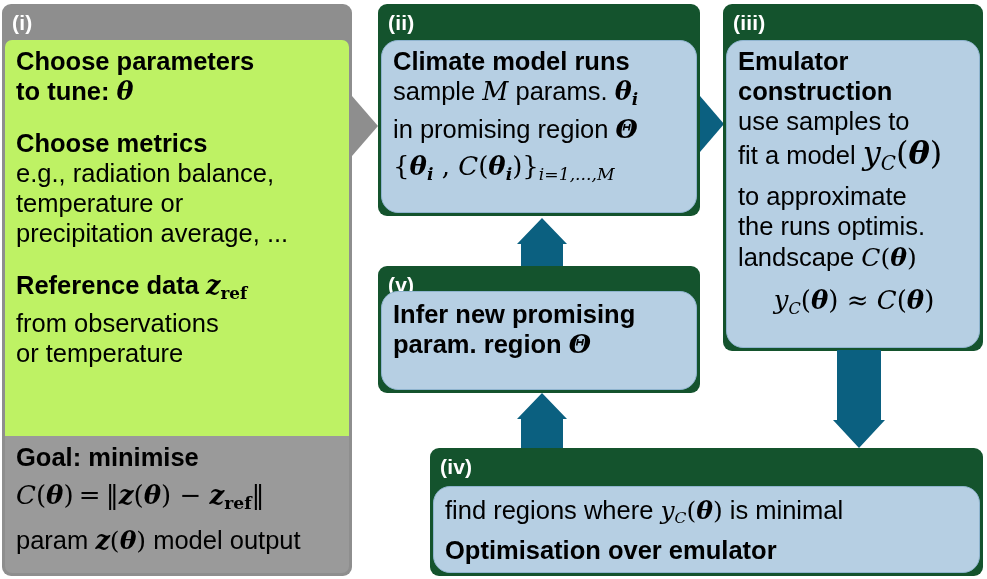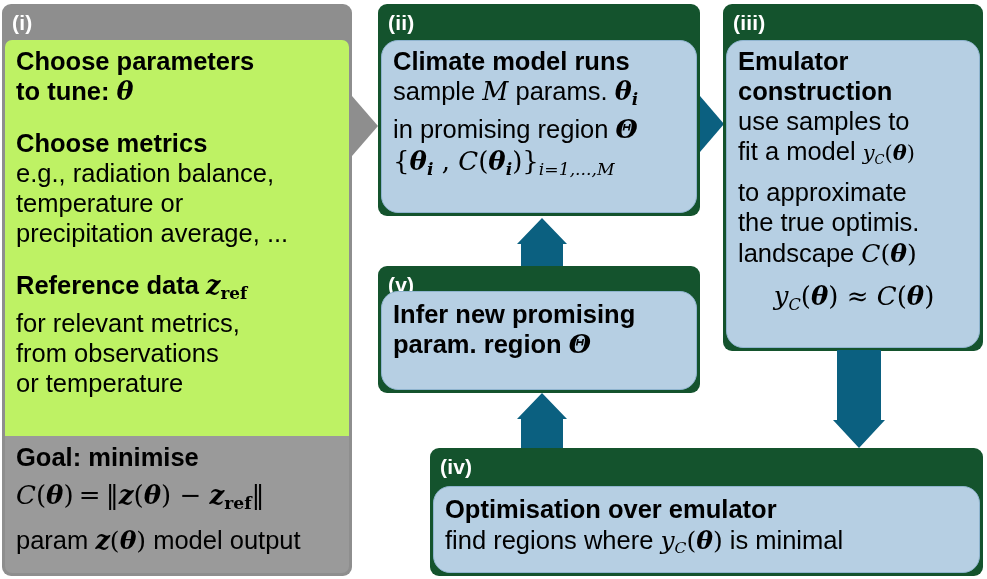--- a/index.html
+++ b/index.html
@@ -67,21 +67,20 @@
       </div>
       <div class="gap"></div>
       <div class="t b">Choose metrics</div>
       <div class="t">e.g., radiation balance,</div>
       <div class="t">temperature or</div>
       <div class="t">precipitation average, ...</div>
       <div class="gap"></div>
       <div class="t b">
         <span>Reference data </span><span class="mb">z<span class="sub">ref</span></span>
       </div>
-      <div class="t">for relevant metrics,</div>
       <div class="t">from observations</div>
       <div class="t">or temperature</div>
     </div>
 
     <div class="gray-foot" style="position:absolute;left:3px;right:3px;top:432px;bottom:3px;border-radius:0 0 7px 7px;padding:6px 9px 0 11px;box-sizing:border-box;">
       <div class="t b">Goal: minimise</div>
       <div class="eq" style="margin-top:6px;">
         <span class="m">C</span>(<span class="mb">θ</span>) = ‖<span class="mb">z</span>(<span class="mb">θ</span>) − <span class="mb">z<span class="sub">ref</span></span>‖
       </div>
       <div class="t" style="margin-top:4px;">
@@ -99,43 +98,43 @@
   <div class="box blue-box" style="left:378px;top:4px;width:322px;height:212px;">
     <div class="hdr">(ii)</div>
     <div class="body blue-body" style="top:36px;bottom:3px;padding:5px 9px 0 11px;">
       <div class="t b">Climate model runs</div>
       <div class="t">
         <span>sample </span><span class="m">M</span><span> params. </span><span class="mb">θ<span class="subi">i</span></span>
       </div>
       <div class="t">
         <span>in promising region </span><span class="mb">Θ</span>
       </div>
-      <div class="eq" style="">
+      <div class="eq" style="margin-top:5px;">
         {<span class="mb">θ<span class="subi">i</span></span> , <span class="m">C</span>(<span class="mb">θ<span class="subi">i</span></span>)}<span class="subi">i</span><span class="sub" style="font-style:italic;">=1,...,M</span>
       </div>
     </div>
   </div>
 
   <div class="arrow" style="left:700px;top:96px;width:24px;height:56px;">
     <svg width="24" height="56" viewBox="0 0 24 56">
       <polygon points="0,0 24,28 0,56" fill="#0b6080"></polygon>
     </svg>
   </div>
 
   <div class="box blue-box" style="left:723px;top:4px;width:260px;height:347px;">
     <div class="hdr">(iii)</div>
     <div class="body blue-body" style="top:36px;bottom:3px;padding:5px 9px 0 11px;">
       <div class="t b">Emulator</div>
       <div class="t b">construction</div>
       <div class="t">use samples to</div>
       <div class="t">
-        <span>fit a model </span><span class="eq" style="font-size:21px;"><span class="m">y<span class="subi" style="font-size:.62em;">C</span></span>(<span class="mb">θ</span>)</span>
+        <span>fit a model </span><span class="eq" style="font-size:32px;"><span class="m">y<span class="subi" style="font-size:.62em;">C</span></span>(<span class="mb">θ</span>)</span>
       </div>
       <div class="t">to approximate</div>
-      <div class="t">the true optimis.</div>
+      <div class="t">the runs optimis.</div>
       <div class="t">
         <span>landscape </span><span class="eq" style="font-size:25px;"><span class="m">C</span>(<span class="mb">θ</span>)</span>
       </div>
       <div class="eq" style="margin-top:8px;text-align:center;">
         <span class="m">y<span class="subi" style="font-size:.62em;">C</span></span>(<span class="mb">θ</span>) ≈ <span class="m">C</span>(<span class="mb">θ</span>)
       </div>
     </div>
   </div>
 
   <div class="arrow" style="left:833px;top:350px;width:52px;height:98px;">
@@ -162,20 +161,20 @@
 
   <div class="arrow" style="left:517px;top:393px;width:50px;height:66px;">
     <svg width="50" height="66" viewBox="0 0 50 66">
       <polygon points="25,0 50,26 46,26 46,66 4,66 4,26 0,26" fill="#0b6080"></polygon>
     </svg>
   </div>
 
   <div class="box blue-box" style="left:430px;top:448px;width:553px;height:128px;">
     <div class="hdr">(iv)</div>
     <div class="body blue-body" style="top:38px;bottom:3px;padding:7px 9px 0 11px;">
-      <div class="t b">Optimisation over emulator</div>
       <div class="t">
         <span>find regions where </span><span class="eq" style="font-size:25px;"><span class="m">y<span class="subi" style="font-size:.62em;">C</span></span>(<span class="mb">θ</span>)</span><span> is minimal</span>
       </div>
+      <div class="t b">Optimisation over emulator</div>
     </div>
   </div>
 
 </div>
 
 </body></html>

